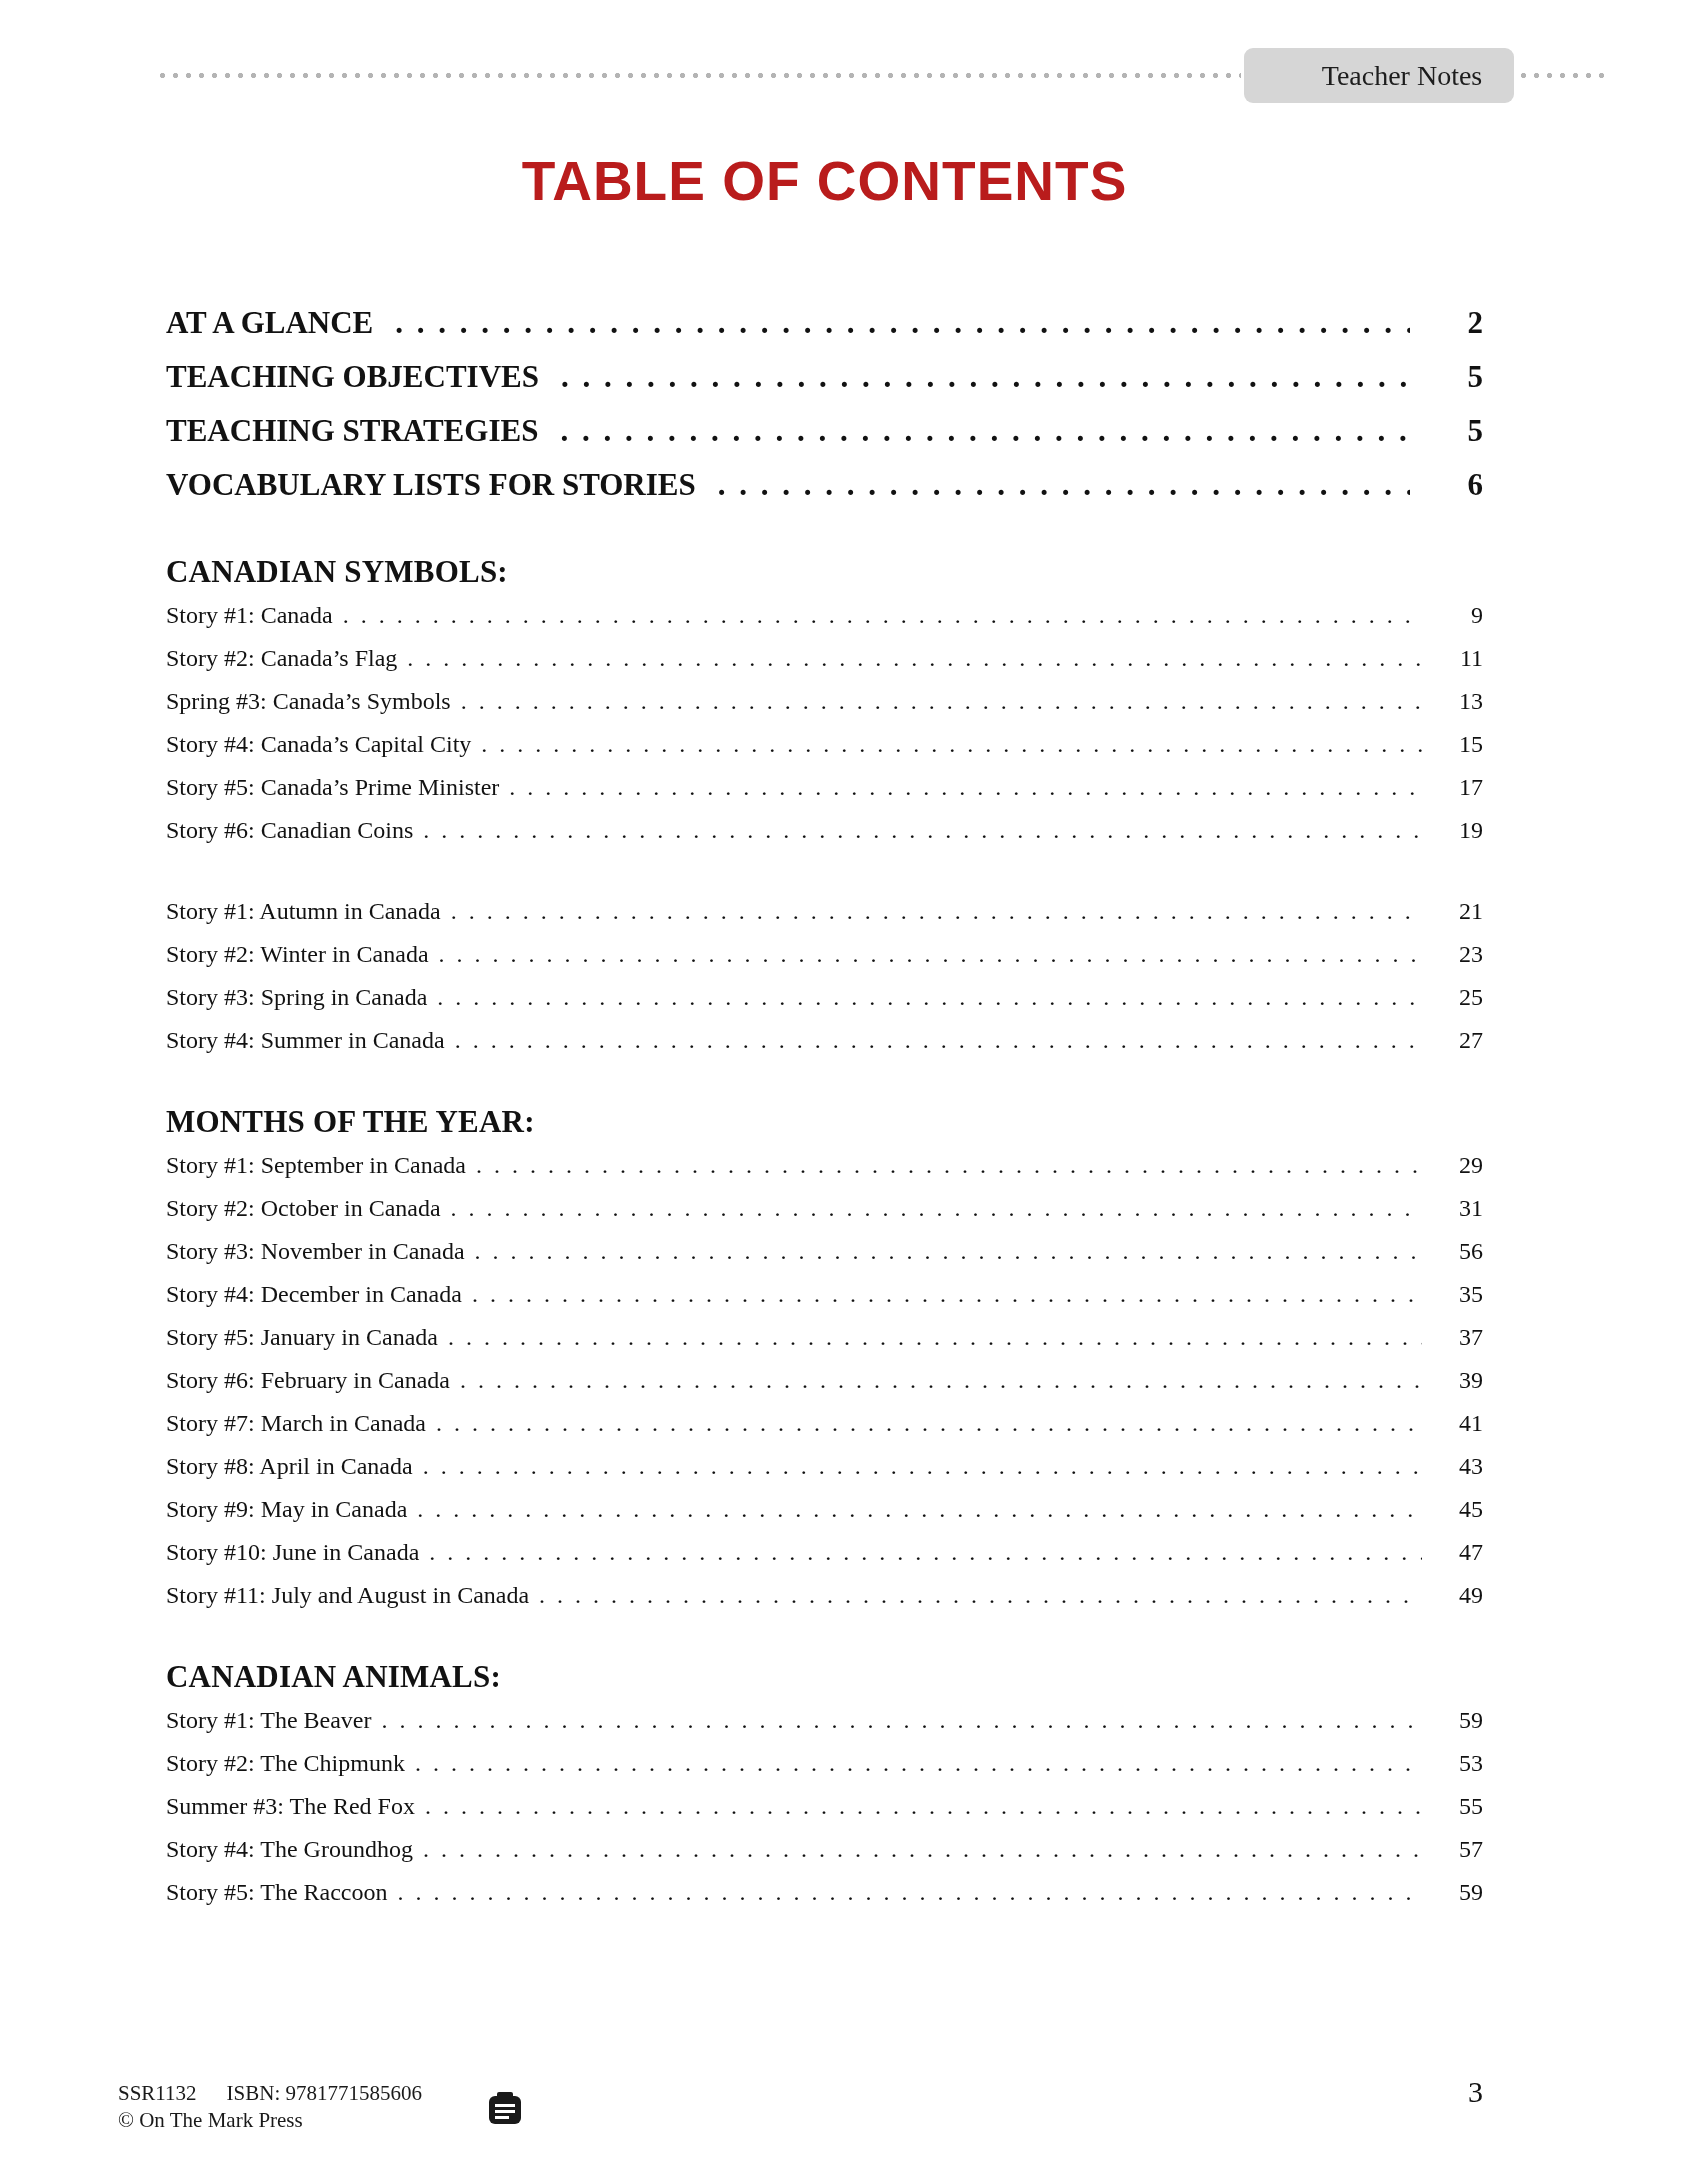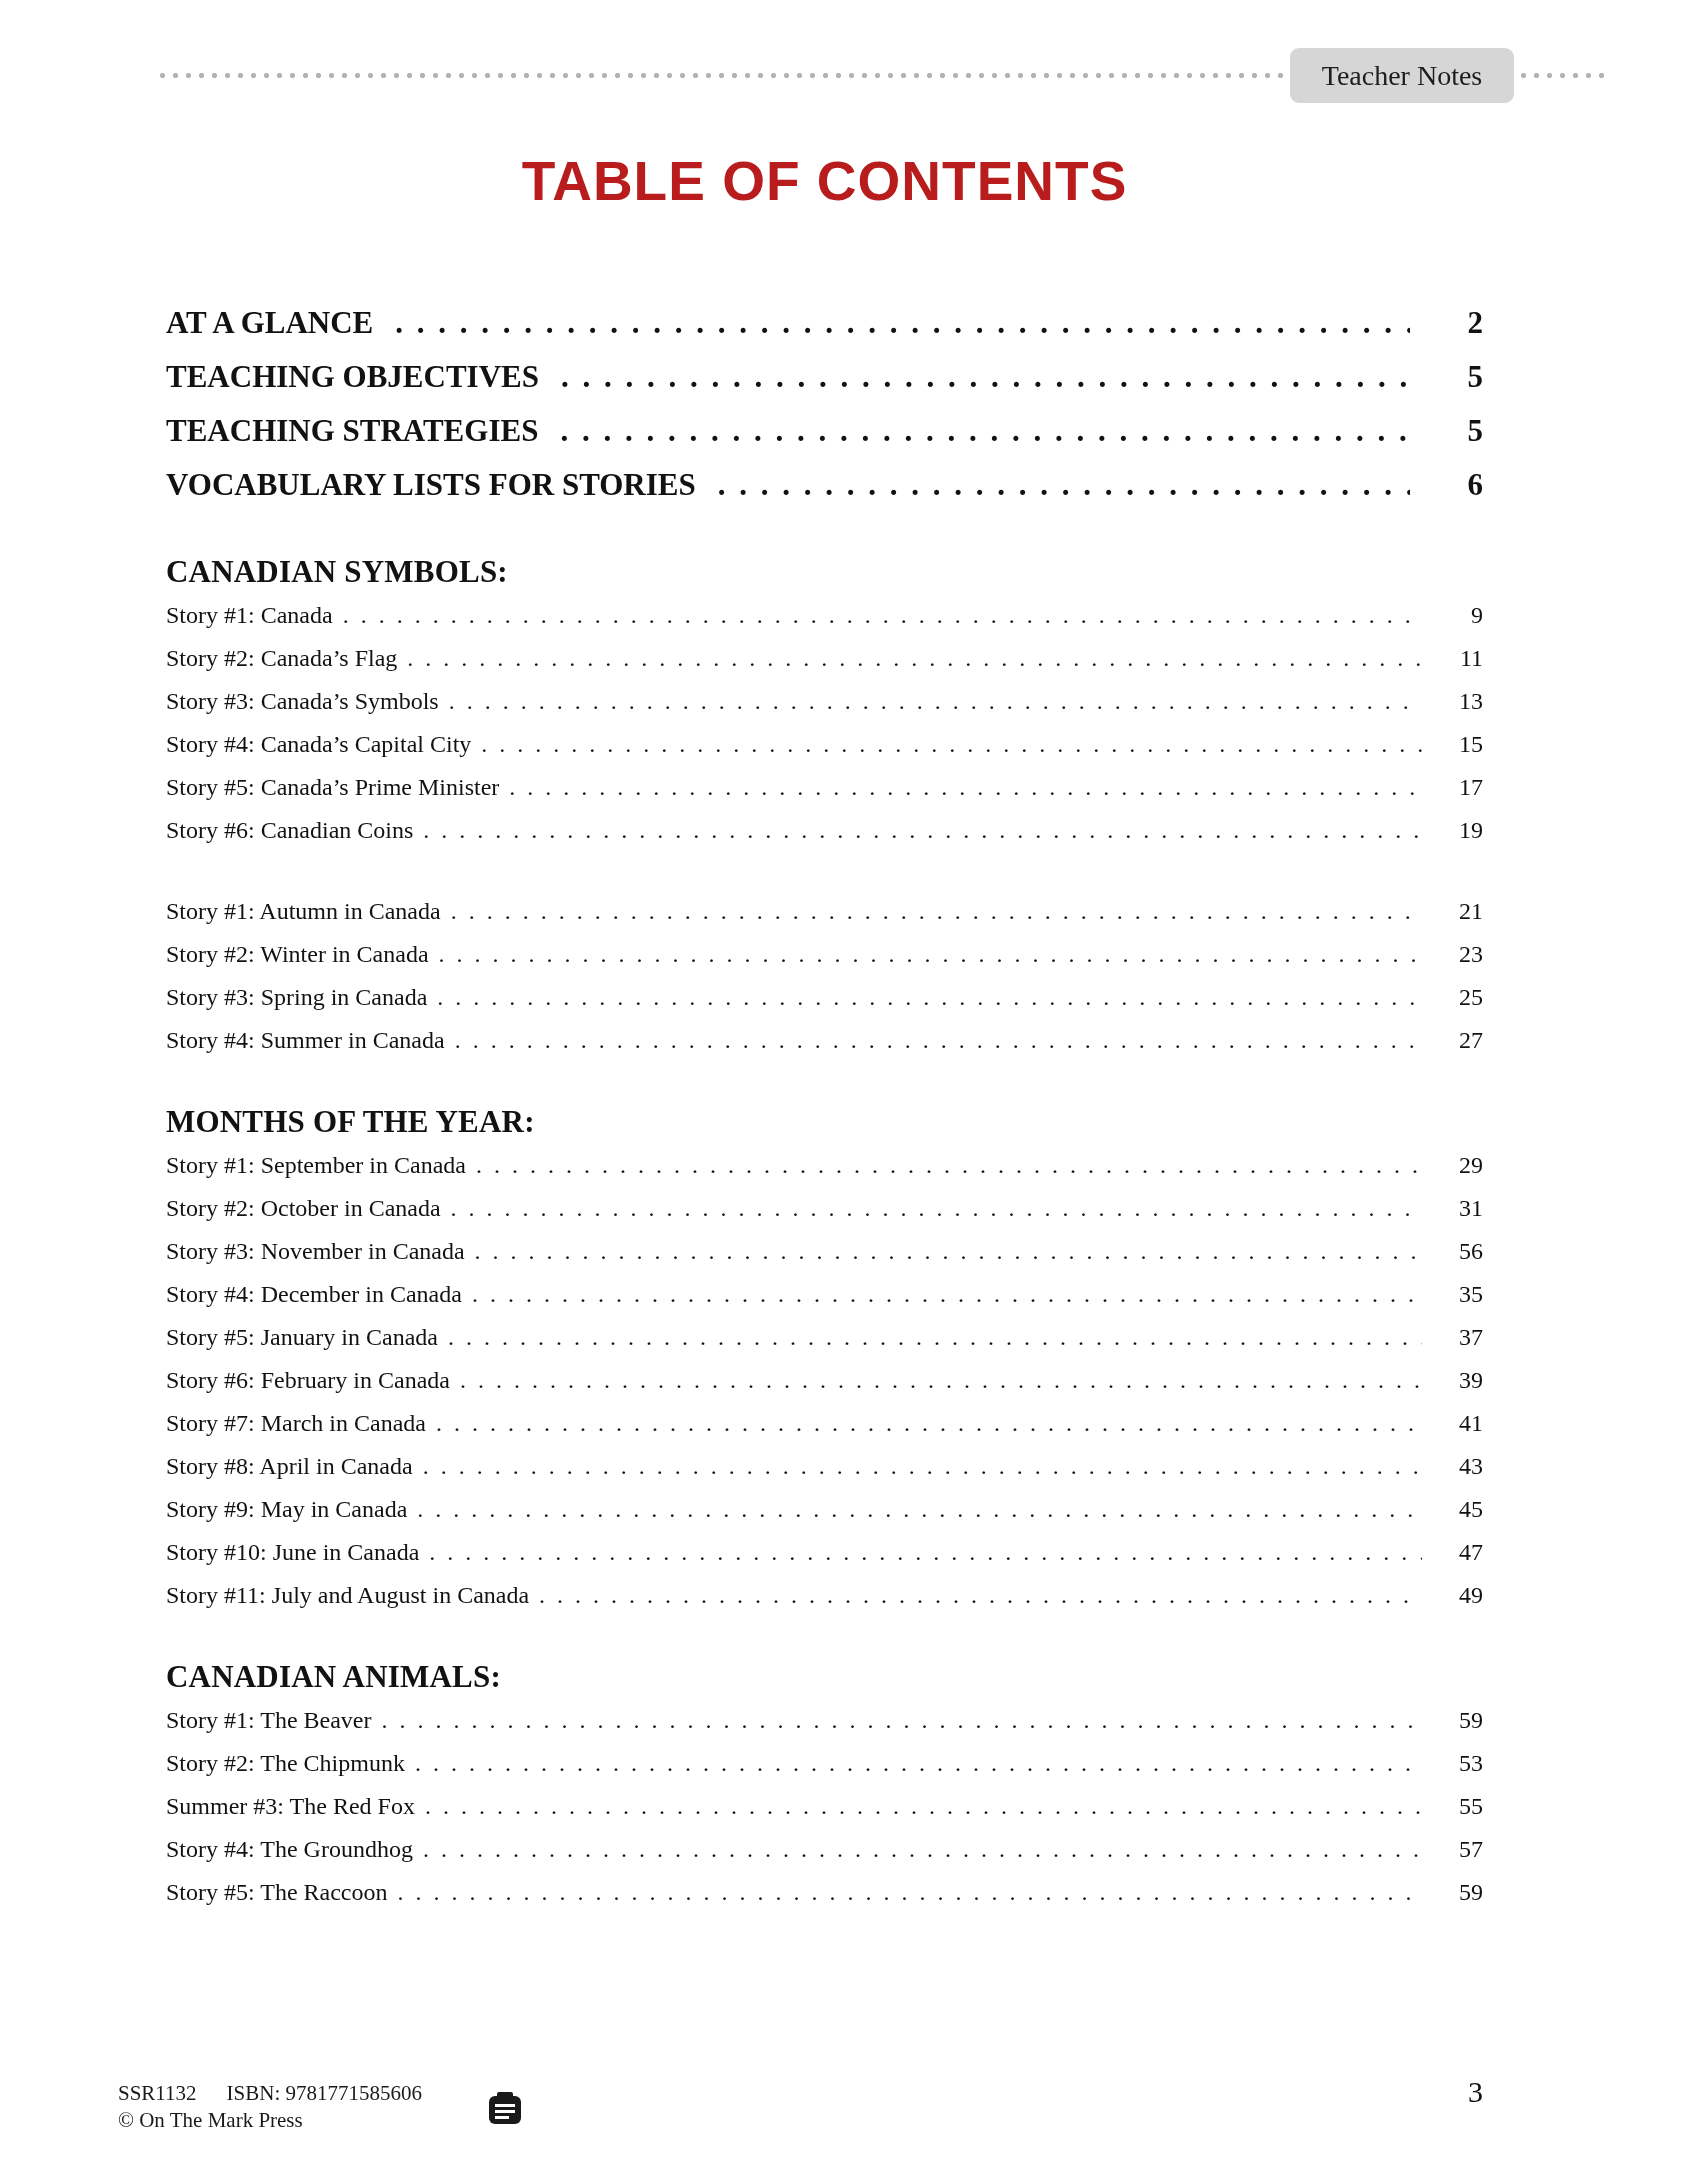--- a/index.html
+++ b/index.html
@@ -26,20 +26,21 @@
   }
   .dots-left { flex: 1; }
   .dots-right { width: 95px; }
   .tab {
     background: #d6d6d6;
     border-radius: 9px;
     height: 55px; min-width: 224px;
     display: flex; align-items: center; justify-content: center;
     font-size: 28px; color: #1d1d1d;
     margin: 0 3px;
+    padding-left: 46px;
   }
 
   
   .content { position: absolute; left: 166px; top: 149px; width: 1317px; }
   .title {
     font-family: "Liberation Sans", sans-serif;
     font-weight: 900;
     font-size: 55px;
     letter-spacing: 1px;
     text-align: center;
@@ -116,21 +117,21 @@
           <span>Story #1: Canada</span>
           <span class="leader">. . . . . . . . . . . . . . . . . . . . . . . . . . . . . . . . . . . . . . . . . . . . . . . . . . . . . . . . . . . . . . . . . . . . . . . . . . . . . . . . . . . . . . . . . . . . . . . . . . . . . . . . . . . . . . . . . . . . . . . . . . . . . . . . . . . . . . . . . . . . . . . . . . . . . . . . . . . . . . . . </span>
           <span class="pg">9</span>
         </div>
         <div class="toc-row item">
           <span>Story #2: Canada’s Flag</span>
           <span class="leader">. . . . . . . . . . . . . . . . . . . . . . . . . . . . . . . . . . . . . . . . . . . . . . . . . . . . . . . . . . . . . . . . . . . . . . . . . . . . . . . . . . . . . . . . . . . . . . . . . . . . . . . . . . . . . . . . . . . . . . . . . . . . . . . . . . . . . . . . . . . . . . . . . . . . . . . . . . . . . . . . </span>
           <span class="pg">11</span>
         </div>
         <div class="toc-row item">
-          <span>Story #3: Canada’s Symbols</span>
+          <span>Spring #3: Canada’s Symbols</span>
           <span class="leader">. . . . . . . . . . . . . . . . . . . . . . . . . . . . . . . . . . . . . . . . . . . . . . . . . . . . . . . . . . . . . . . . . . . . . . . . . . . . . . . . . . . . . . . . . . . . . . . . . . . . . . . . . . . . . . . . . . . . . . . . . . . . . . . . . . . . . . . . . . . . . . . . . . . . . . . . . . . . . . . . </span>
           <span class="pg">13</span>
         </div>
         <div class="toc-row item">
           <span>Story #4: Canada’s Capital City</span>
           <span class="leader">. . . . . . . . . . . . . . . . . . . . . . . . . . . . . . . . . . . . . . . . . . . . . . . . . . . . . . . . . . . . . . . . . . . . . . . . . . . . . . . . . . . . . . . . . . . . . . . . . . . . . . . . . . . . . . . . . . . . . . . . . . . . . . . . . . . . . . . . . . . . . . . . . . . . . . . . . . . . . . . . </span>
           <span class="pg">15</span>
         </div>
         <div class="toc-row item">
           <span>Story #5: Canada’s Prime Minister</span>

